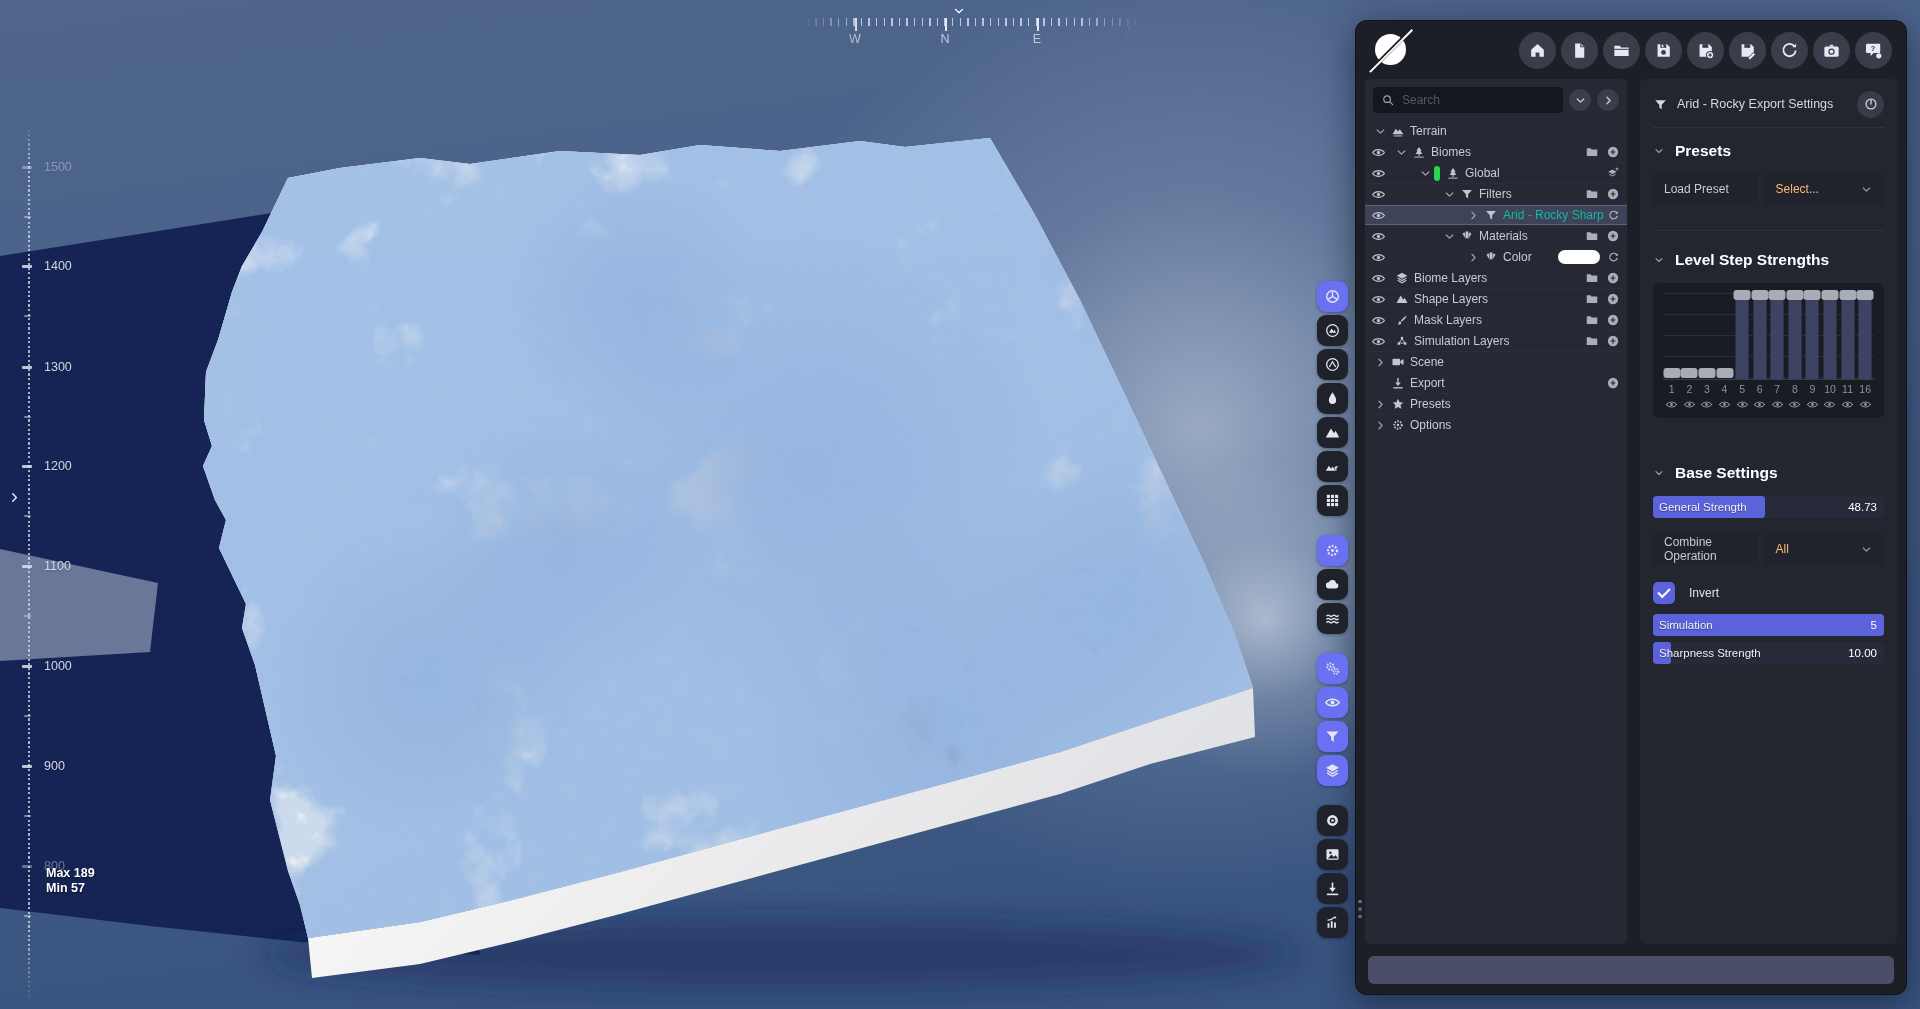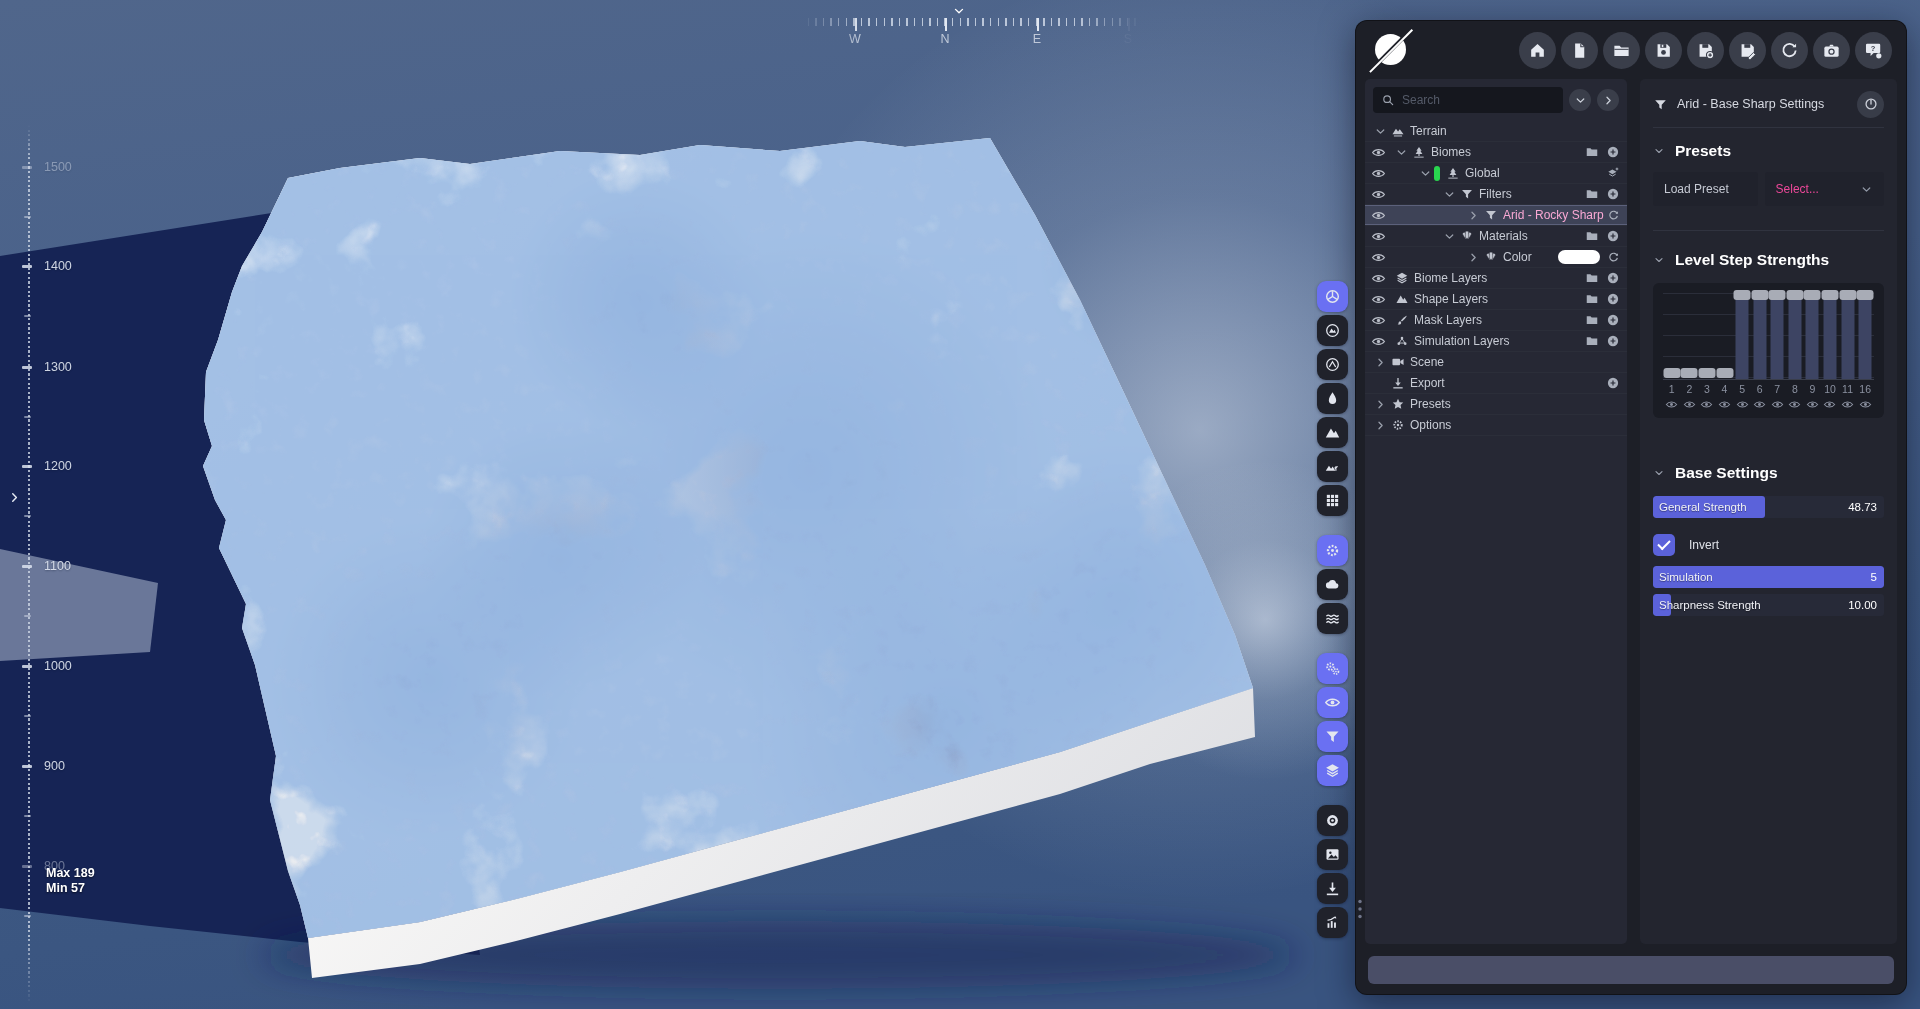--- a/index.html
+++ b/index.html
@@ -49,41 +49,41 @@
   
   #search-row{display:flex;align-items:center;gap:6px;margin:0 8px 8px;}
   #search-box{flex:1;height:26px;background:#15171e;border-radius:4px;display:flex;align-items:center;
       gap:7px;padding:0 8px;color:#9aa0ac;}
   #search-placeholder{color:#545a68;font-size:12px;}
   .mini-circle{width:22px;height:22px;border-radius:50%;background:#3a3e4a;color:#ccd1da;
       display:grid;place-items:center;cursor:pointer;flex:0 0 auto;}
   
   .trow{display:flex;align-items:center;height:20px;border-bottom:1px solid #2b2e39;color:#c7cbd4;
       font-size:12px;padding-right:7px;cursor:pointer;}
-  .trow.selected{background:#3e4357;color:#f9a8d4;box-shadow:inset 0 1px 0 #5c617b,inset 0 -1px 0 #5c617b;}
+  .trow.selected{background:#3e4357;color:#14b8a6;box-shadow:inset 0 1px 0 #5c617b,inset 0 -1px 0 #5c617b;}
   .t-eye{width:26px;display:flex;justify-content:center;color:#b9bdc7;flex:0 0 auto;}
   .t-chev{width:17px;display:flex;justify-content:center;color:#9aa0ac;flex:0 0 auto;}
   .t-pill{width:6px;height:15px;border-radius:3px;background:#29d64f;margin-right:4px;flex:0 0 auto;}
   .t-icon{width:17px;display:flex;justify-content:center;color:#c2c6d0;margin-right:4px;flex:0 0 auto;}
   .t-label{flex:1;white-space:nowrap;overflow:hidden;text-overflow:ellipsis;}
   .t-ctl{display:flex;align-items:center;gap:7px;color:#a9afbb;}
   .swatch{width:42px;height:14px;border-radius:7px;background:#ffffff;}
   
   #settings-header{display:flex;align-items:center;gap:9px;height:30px;color:#d6d9e1;}
   #settings-title{flex:1;font-size:12.5px;}
   #settings-power{width:27px;height:27px;border-radius:50%;background:#383c48;color:#c9cdd6;
       display:grid;place-items:center;cursor:pointer;}
   .hr{border-top:1px solid #30333f;margin:8px 0 0;}
   .section-head{display:flex;align-items:center;gap:10px;color:#fff;font-weight:bold;font-size:15.5px;}
   .section-head .sh-chev{color:#9aa0ad;display:flex;}
   .ctl-row{display:flex;gap:7px;height:34px;}
   .ctl-label,.ctl-select{background:#20222c;border-radius:3px;display:flex;align-items:center;
       padding:0 11px;color:#c6cad4;font-size:12px;}
   .ctl-label{flex:1;}
-  .ctl-select{flex:1.18;justify-content:space-between;color:#ec4899;cursor:pointer;}
+  .ctl-select{flex:1.18;justify-content:space-between;color:#fdba74;cursor:pointer;}
   .ctl-select .dd-chev{color:#9097a6;display:flex;}
   
   #ls-chart{margin-top:14px;background:#1a1c24;border-radius:6px;padding:10px 10px 7px;}
   #ls-plot{position:relative;height:86px;display:flex;border-bottom:1px solid #3a3e4b;
       background:repeating-linear-gradient(180deg,#2b2e3a 0 1px,transparent 1px 21px);}
   .step-cell{flex:1;position:relative;}
   .step-track{position:absolute;left:50%;transform:translateX(-50%);bottom:0;width:13px;background:#3d4463;}
   .step-handle{position:absolute;left:50%;transform:translateX(-50%);width:17px;height:10px;
       border-radius:3px;background:#a8acb6;cursor:grab;}
   .ls-row{display:flex;margin-top:3px;}
@@ -741,21 +741,21 @@
         </div>
     </div>
 
     <div id="settings-col">
       <div id="settings-header">
         <span id="sh-icn">
             <svg viewBox="0 0 24 24" width="15" height="15" aria-hidden="true">
               <path d="M3.5 5h17l-6.6 7.4v7.2l-3.8-2.7v-4.5z" fill="currentColor"></path>
             </svg>
           </span>
-        <span id="settings-title">Arid - Base Sharp Settings</span>
+        <span id="settings-title">Arid - Rocky Export Settings</span>
         <span id="settings-power">
             <svg viewBox="0 0 24 24" width="16" height="16" aria-hidden="true">
               <circle cx="12" cy="12" r="7.4" fill="none" stroke="currentColor" stroke-width="2"></circle>
               <path d="M12 6.3V12" stroke="currentColor" stroke-width="2" stroke-linecap="round"></path>
             </svg>
           </span>
       </div>
       <div class="hr"></div>
 
       <div class="section-head" style="margin-top:14px;">
@@ -932,20 +932,31 @@
           </span>
         <span>Base Settings</span>
       </div>
 
       <div class="slider" style="margin-top:14px;">
         <div class="fill" id="gs-fill" style="width: 48.7%;"></div>
         <span class="s-label">General Strength</span>
         <span class="s-value">48.73</span>
       </div>
 
+      <div class="ctl-row" style="margin-top:14px;">
+        <div class="ctl-label">Combine Operation</div>
+        <div class="ctl-select">
+          <span>All</span>
+          <span class="dd-chev">
+              <svg viewBox="0 0 24 24" width="13" height="13" aria-hidden="true">
+                <path d="M6 9.2 12 15l6-5.8" fill="none" stroke="currentColor" stroke-width="2.3" stroke-linecap="round" stroke-linejoin="round"></path>
+              </svg>
+            </span>
+        </div>
+      </div>
 
       <div id="invert-row">
         <span id="invert-check"></span>
         <span id="invert-label">Invert</span>
       </div>
 
       <div class="slider" style="margin-top:10px;">
         <div class="fill" id="sh-fill" style="width: 100%;"></div>
         <span class="s-label">Simulation</span>
         <span class="s-value">5</span>

